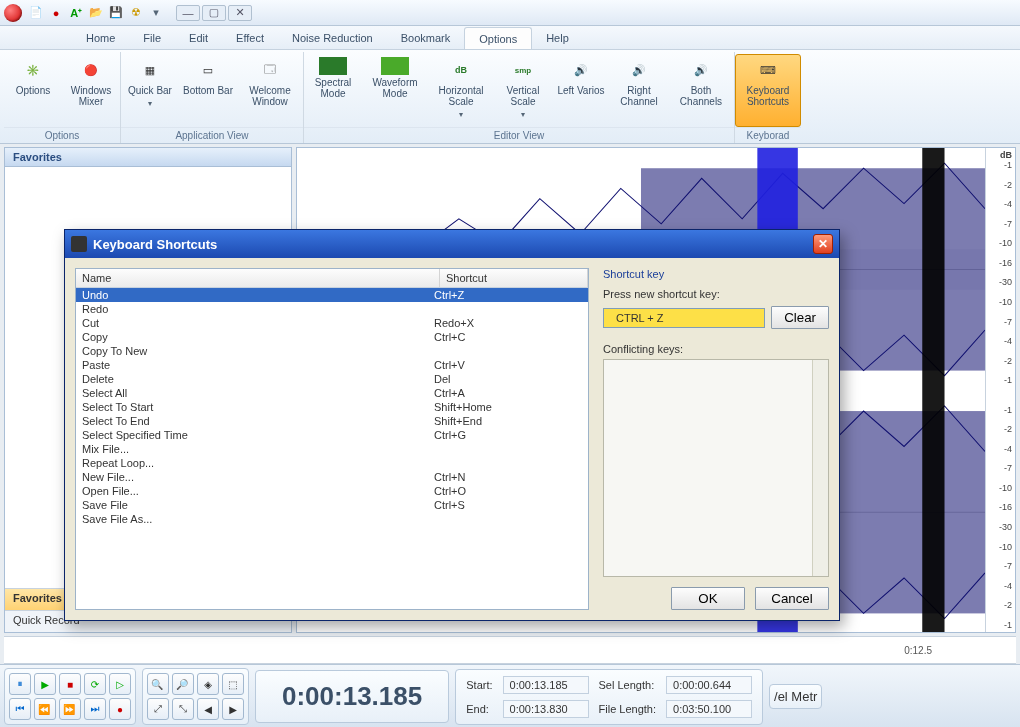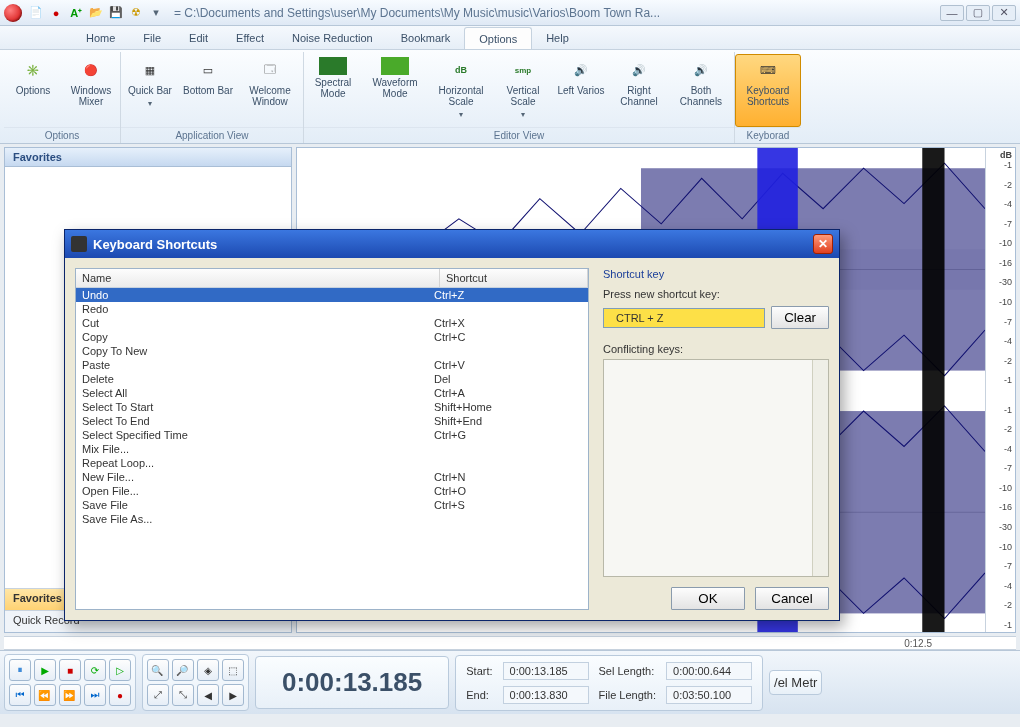--- a/index.html
+++ b/index.html
@@ -73,38 +73,35 @@
 .right-pane { width: 226px; display: flex; flex-direction: column; }
 .sk-label { color: #1a3e99; margin-bottom: 8px; }
 .sk-row { display: flex; gap: 6px; align-items: center; margin-bottom: 14px; }
 .sk-input { flex: 1; background: #fde047; border: 1px solid #7f9db9; padding: 3px 12px; }
 .sk-btn { background: linear-gradient(#fdfdfd,#e3e3e3); border: 1px solid #8a9bad; border-radius: 1px; padding: 3px 12px; cursor: pointer; }
 .conflict-box { flex: 1; background: #f7f7f3; border: 1px solid #b8b8a8; margin-top: 4px; position: relative; }
 .conflict-box .sb { position: absolute; right: 0; top: 0; bottom: 0; width: 16px; background: #efefe7; border-left: 1px solid #d0d0c0; }
 .dlg-buttons { display: flex; justify-content: flex-end; gap: 10px; margin-top: 10px; }
 
 
-.timeline-strip { height: 14px; background: #fff; border-top: 1px solid #c7d2de; border-bottom: 1px solid #c7d2de; margin: 0 4px; display: flex; align-items: center; padding: 0 4px; font-size: 10px; color: #555; }
+.timeline-strip { height: 28px; background: #fff; border-top: 1px solid #c7d2de; border-bottom: 1px solid #c7d2de; margin: 0 4px; display: flex; align-items: center; padding: 0 4px; font-size: 10px; color: #555; }
 </style>
 </head>
 <body>
 
 <div class="titlebar">
   <div class="red-dot"></div>
   <div class="qat">
     <span>📄</span>
     <span style="color:#c00">●</span>
     <span style="color:#090;font-weight:bold">A⁺</span>
     <span>📂</span>
     <span>💾</span>
     <span style="color:#cc9900">☢</span>
     <span style="color:#567">▾</span>
-  </div>
-  <div class="path">
-    <span>=  </span><span>C:\Documents and Settings\user\My Documents\My Music\music\Varios\Boom Town Ra...</span>
   </div>
   <div class="winbtn">—</div>
   <div class="winbtn">▢</div>
   <div class="winbtn">✕</div>
 </div>
 
 <div class="menubar">
   <div class="tab">Home</div>
   <div class="tab">File</div>
   <div class="tab">Edit</div>
@@ -341,21 +338,21 @@
           <div class="list-row selected">
             <span class="c1">Undo</span>
             <span class="c2">Ctrl+Z</span>
           </div>
           <div class="list-row">
             <span class="c1">Redo</span>
             <span class="c2"></span>
           </div>
           <div class="list-row">
             <span class="c1">Cut</span>
-            <span class="c2">Ctrl+X</span>
+            <span class="c2">Redo+X</span>
           </div>
           <div class="list-row">
             <span class="c1">Copy</span>
             <span class="c2">Ctrl+C</span>
           </div>
           <div class="list-row">
             <span class="c1">Copy To New</span>
             <span class="c2"></span>
           </div>
           <div class="list-row">

